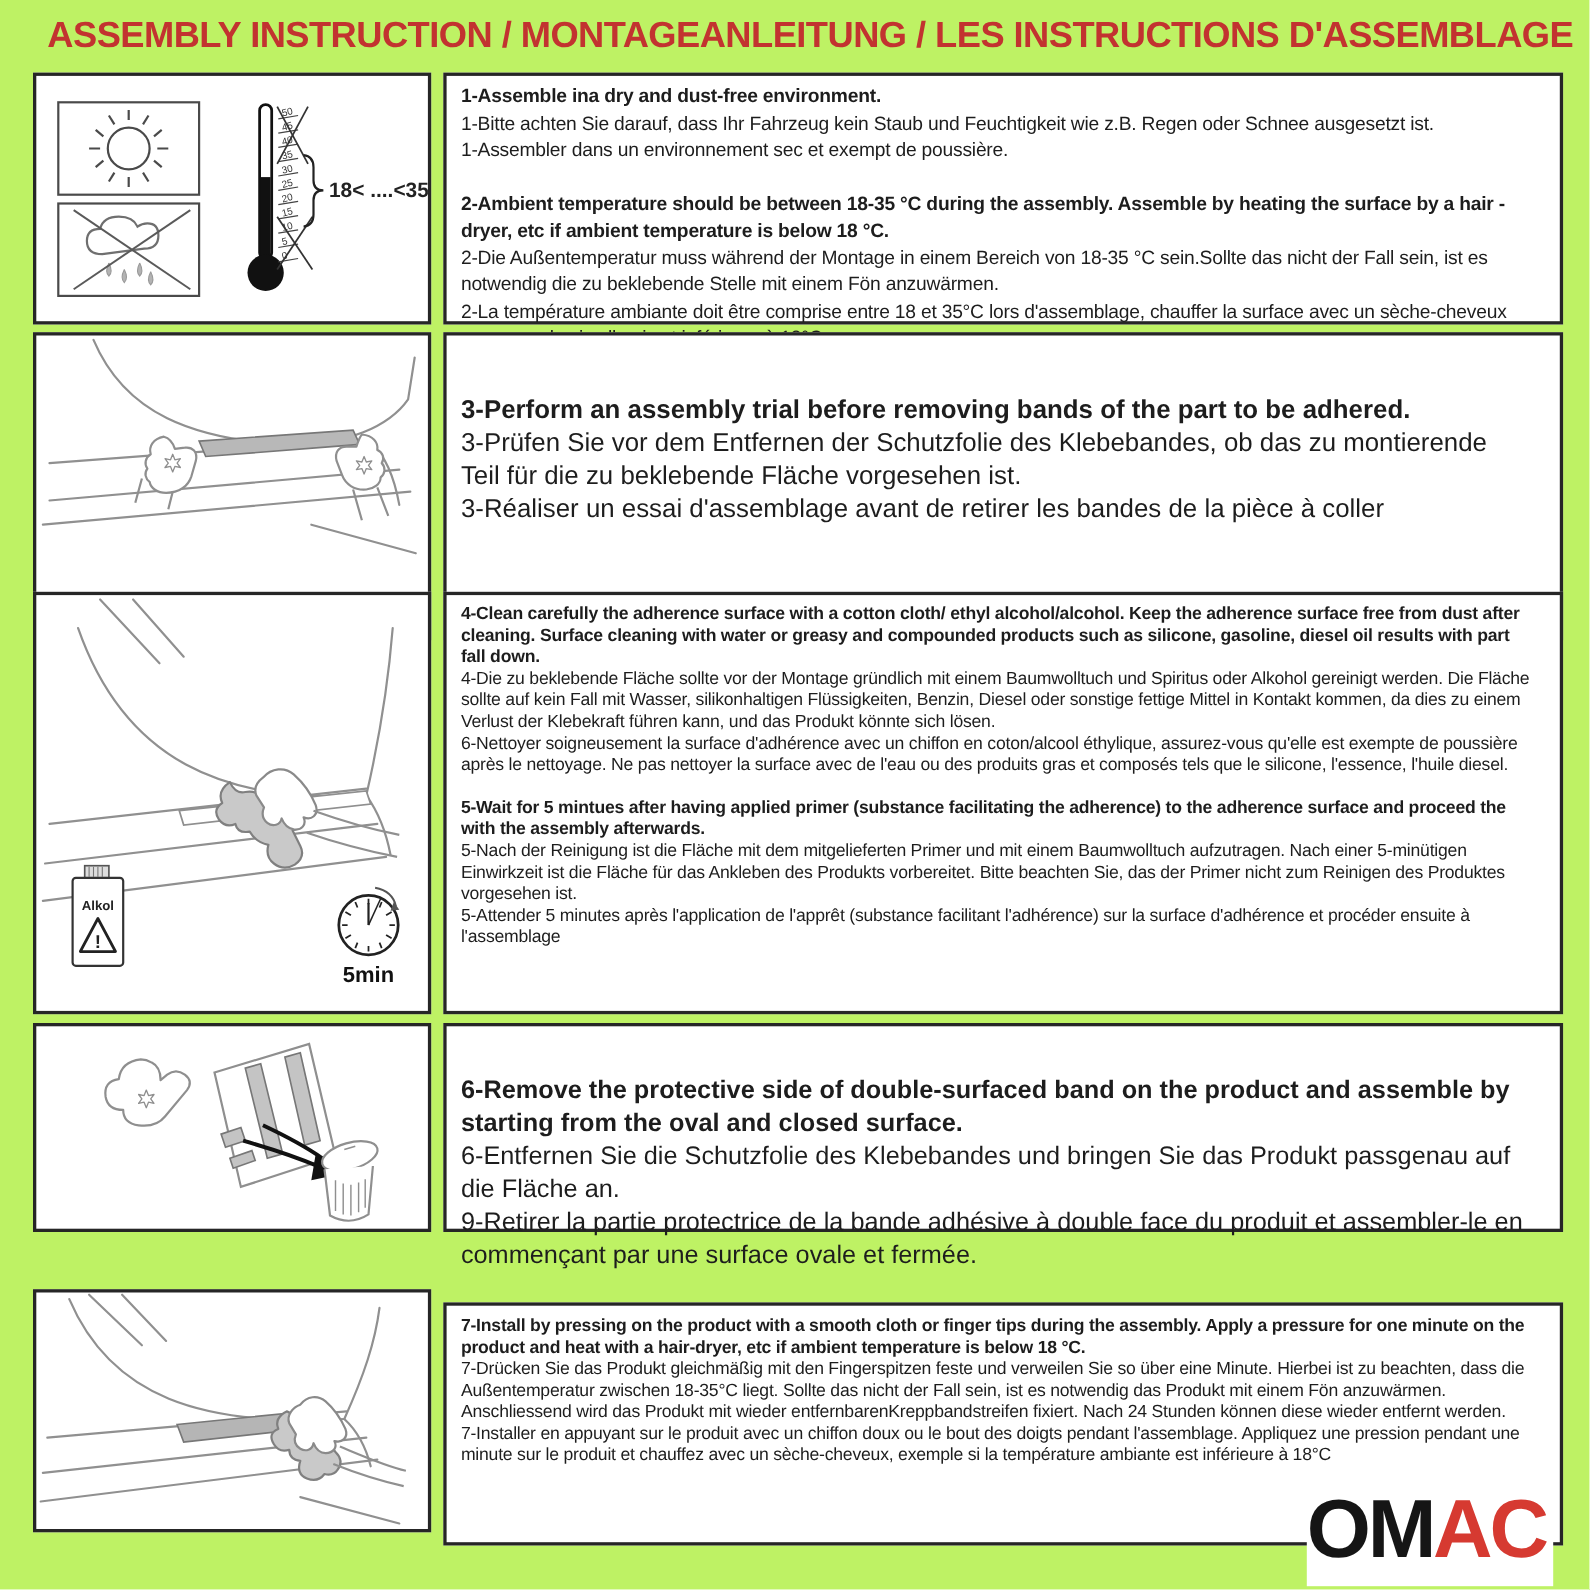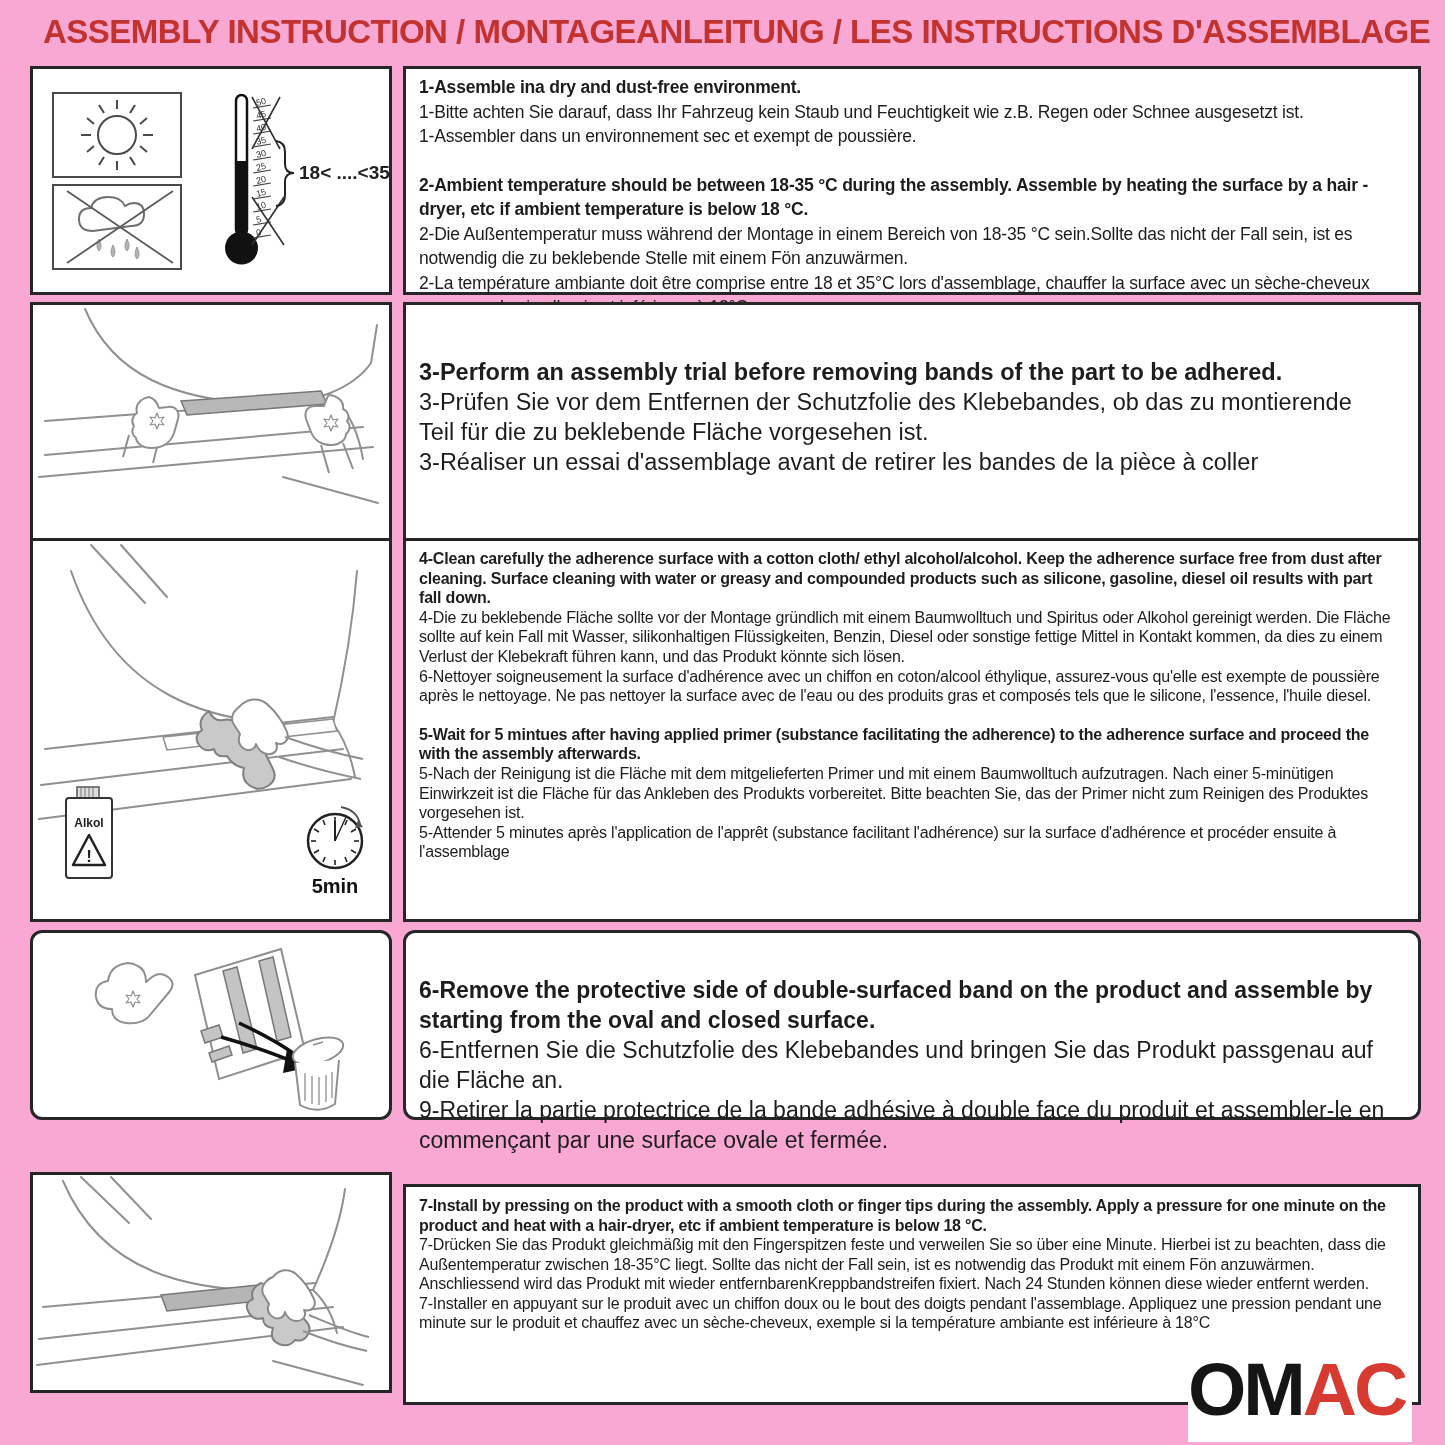--- a/index.html
+++ b/index.html
@@ -1,30 +1,30 @@
 <!DOCTYPE html>
 <html><head>
 <meta charset="utf-8">
 <style>
   html,body{margin:0;padding:0;background:#fff;}
-  .page{position:relative;width:1445px;height:1445px;background:#f9a8d4;overflow:hidden;
+  .page{position:relative;width:1445px;height:1445px;background:#bef264;overflow:hidden;
         font-family:"Liberation Sans", sans-serif;color:#1d1d1d;}
   .title{position:absolute;left:43px;top:13px;font-size:33px;font-weight:bold;
          letter-spacing:-0.5px;color:#c23330;white-space:nowrap;}
   .lbox{position:absolute;left:30px;width:362px;border:3px solid #262626;background:#fff;
         box-sizing:border-box;}
   .rbox{position:absolute;left:403px;width:1018px;border:3px solid #262626;background:#fff;
         box-sizing:border-box;padding:6px 26px 0 13px;}
   .rbox p{margin:0;}
   .b{font-weight:bold;}
   
   .r1{top:66px;height:229px;}
   .r2{top:302px;height:280px;}
   .r3{top:538px;height:384px;}
-  .r4{top:930px;height:190px;border-radius:12px;}
+  .r4{top:930px;height:190px;}
   .r5{top:1172px;height:221px;}
   
   .s1 p{font-size:17.5px;line-height:24.5px;letter-spacing:-0.2px;}
   .s1 .gap{margin-top:24px;}
   .s2{padding-top:52px;}
   .s2 p{font-size:23.5px;line-height:30px;}
   .s3{padding-top:8px;}
   .s3 p{font-size:16px;line-height:19.6px;letter-spacing:-0.2px;}
   .s3 .gap{margin-top:19px;}
   .s4{padding-top:42px;}

